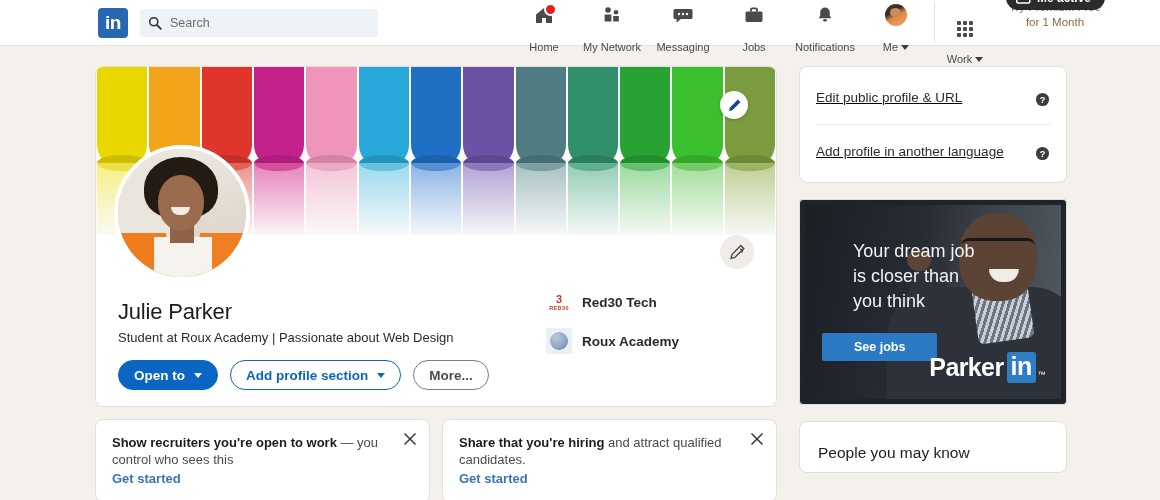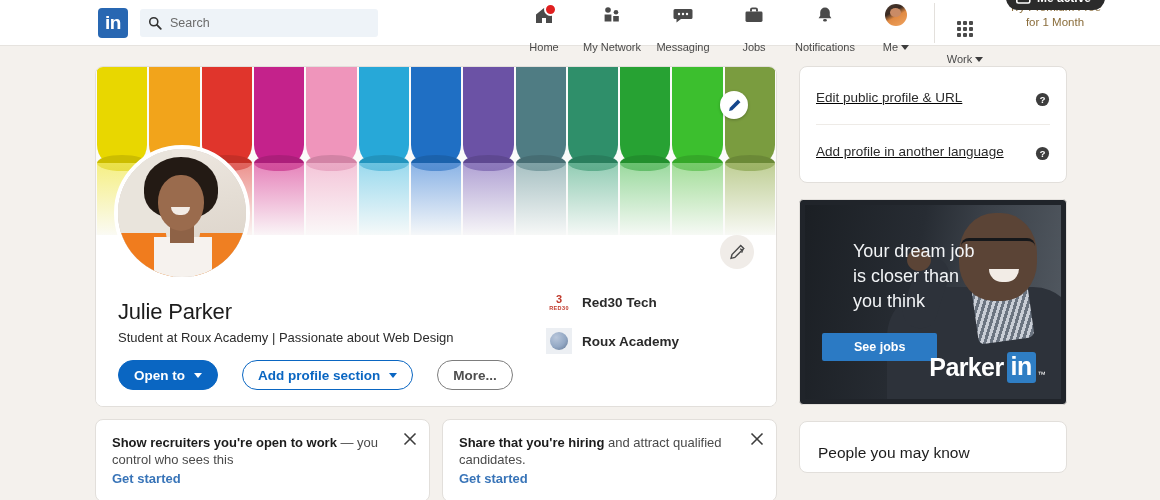--- a/index.html
+++ b/index.html
@@ -299,21 +299,21 @@
     font-size: 13px;
     color: #5d5d5d;
     margin-top: 7px;
     display: flex; align-items: center; gap: 7px;
   }
   .contact-link {
     color: #3874b8;
     font-weight: bold;
     cursor: pointer;
   }
-  .btn-row { display: flex; gap: 24px; margin-top: 15px; }
+  .btn-row { display: flex; gap: 12px; margin-top: 15px; }
   .btn {
     height: 30px;
     border-radius: 16px;
     font-size: 13.5px;
     font-weight: bold;
     display: flex; align-items: center; gap: 6px;
     padding: 0 15px;
     cursor: pointer;
     background: #fff;
   }

